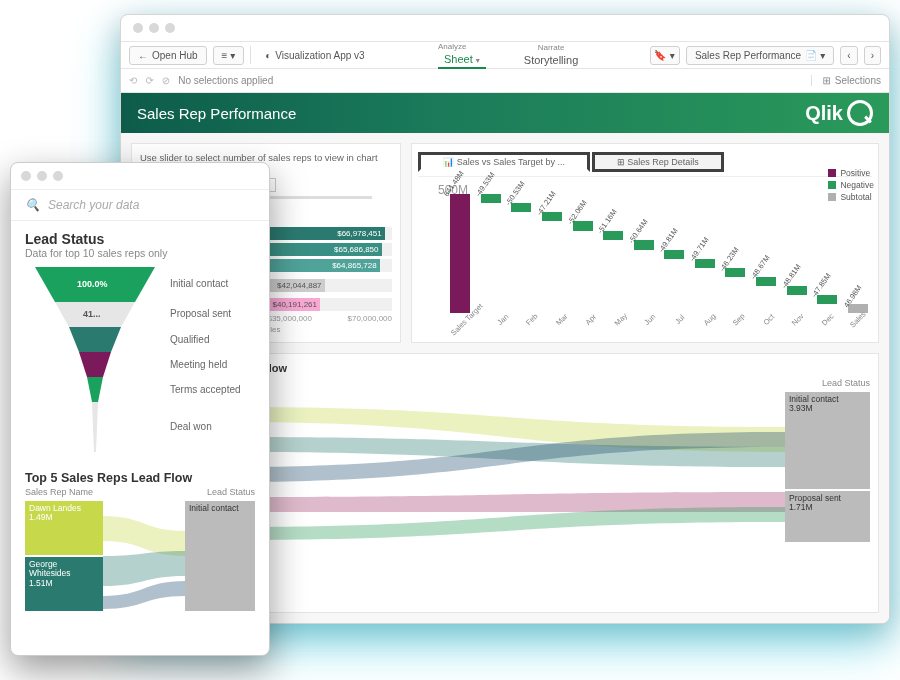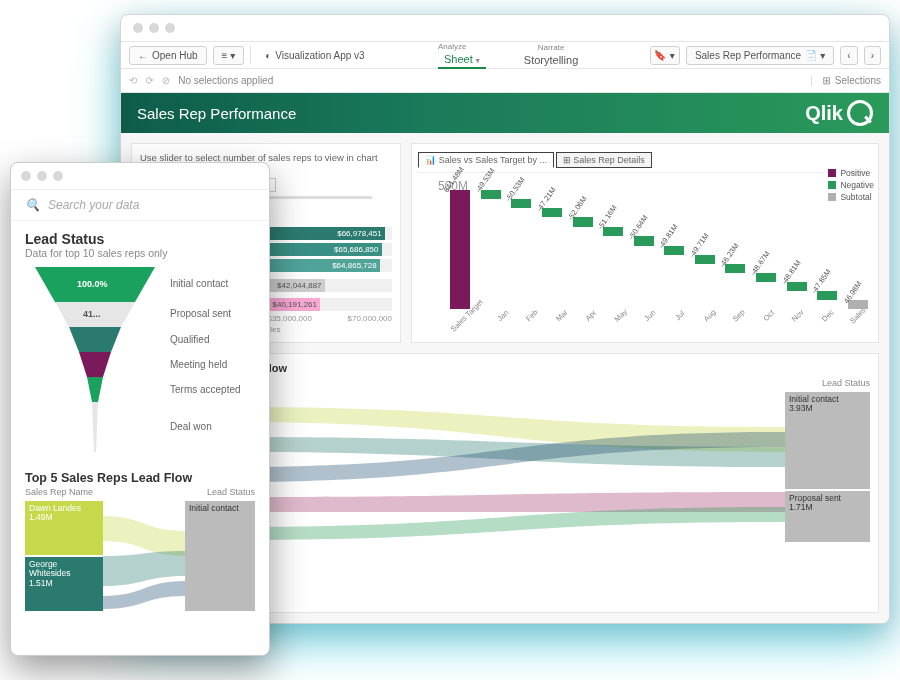--- a/index.html
+++ b/index.html
@@ -39,21 +39,21 @@
 
   .content { flex: 1; background: #f7f7f7; padding: 10px; display: grid; grid-template-columns: 270px 1fr; grid-template-rows: auto auto 1fr; gap: 10px; overflow: hidden; }
 
   .card { background: #fff; border: 1px solid #e5e5e5; padding: 8px; font-size: 10px; color: #666; }
 
   .slider-card { grid-column: 1; grid-row: 1 / span 2; }
   .waterfall-card { grid-column: 2; grid-row: 1 / span 2; padding:6px; }
   .sankey-card { grid-column: 1 / span 2; grid-row: 3; }
 
   .mini-tabs { display:flex; gap:2px; font-size:9px; padding:2px 0 4px; border-bottom:1px solid #eee;}
-  .mini-tab { padding:2px 6px; border:1px solid #404040; background:#f3f3f3; }
+  .mini-tab { padding:2px 22px; border:3px solid #404040; background:#f3f3f3; }
   .mini-tab.active{ background:#fff; border-bottom-color:#fff; }
 
   .ctitle { font-size: 11px; font-weight: 700; color: #333; margin-bottom: 4px; }
 
   
   .top5 { display: flex; flex-direction: column; gap: 3px; margin-top: 4px; }
   .barrow { display: flex; align-items: center; gap: 4px; font-size: 8.5px; }
   .barlabel { width: 70px; text-align: right; color: #666; }
   .bartrack { flex: 1; height: 13px; background: #f0f0f0; position: relative; }
   .barfill { height: 100%; position: relative; }

